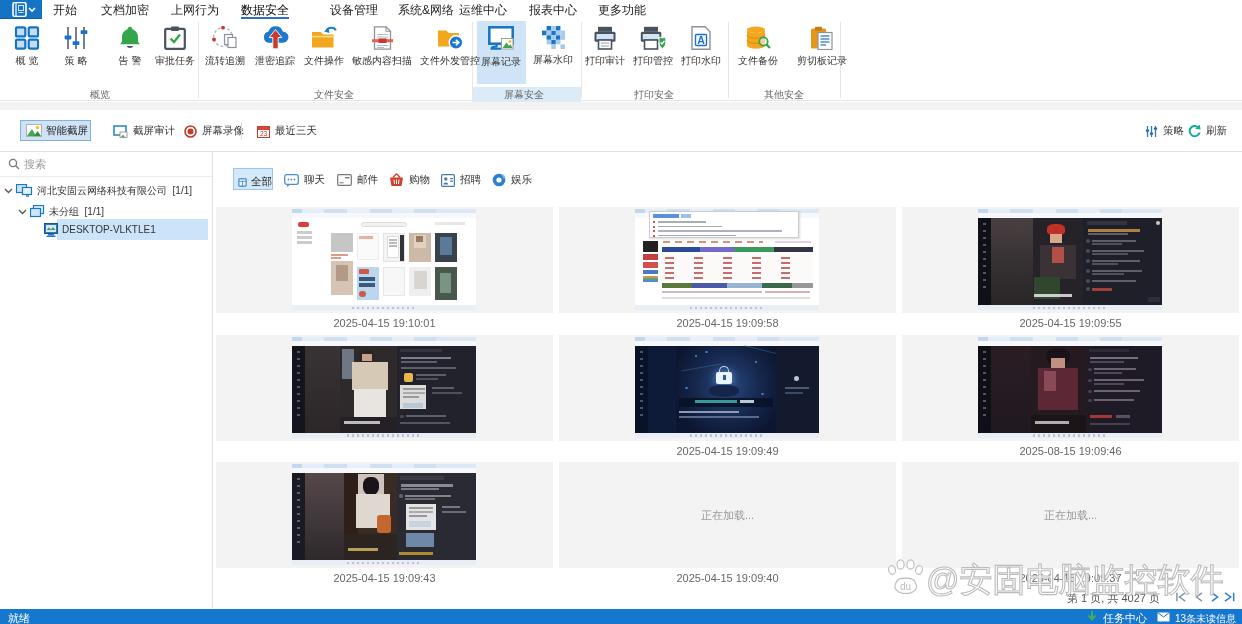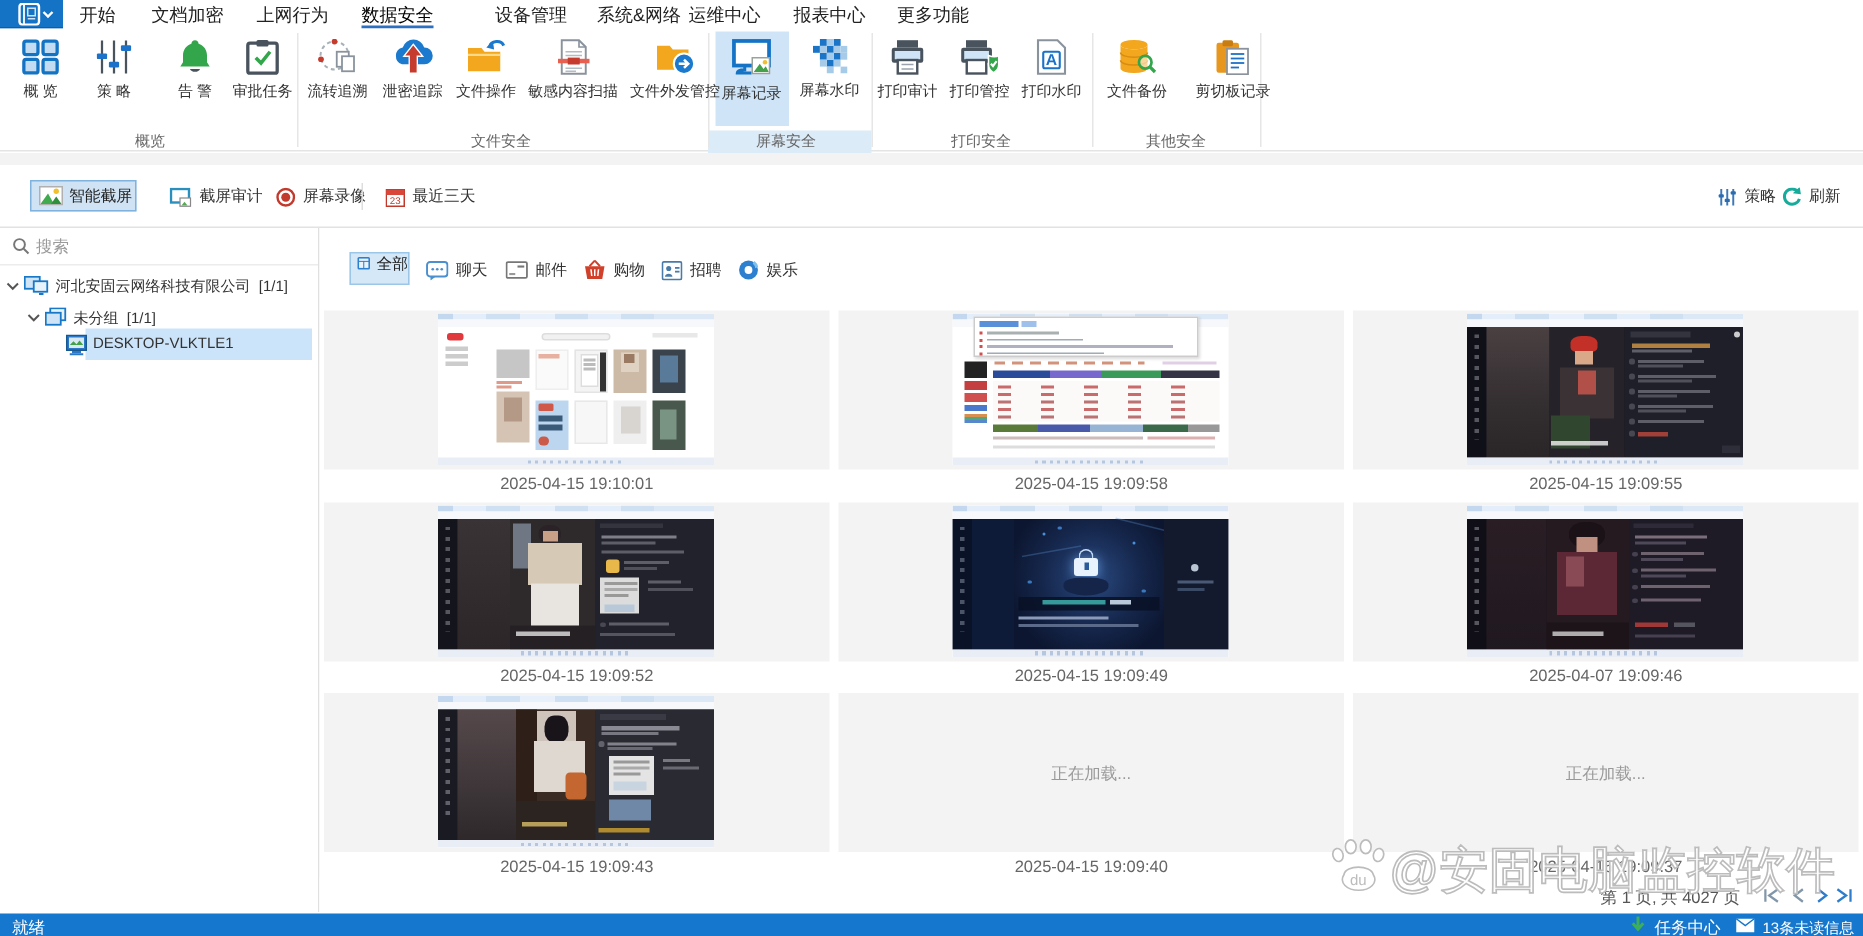--- a/index.html
+++ b/index.html
@@ -41,21 +41,21 @@
 #sidebar { position:absolute; left:0; top:152px; width:213px; height:456px; background:#fff; border-right:1px solid #e0e0e0;padding-left:44px; }
 #searchrow { position:absolute; left:0; top:0; width:212px; height:25px; border-bottom:1px solid #ececec; }
 #searchtxt { position:absolute; left:24px; top:5px; font-size:11px; color:#9a9a9a; }
 .trow { position:absolute; height:17px; display:flex; align-items:center; font-size:10px; color:#333; white-space:nowrap; }
 #tsel { position:absolute; left:57px; top:67px; width:151px; height:21px; background:#cbe4f9; }
 
 
 #content { position:absolute; left:213px; top:152px; width:1029px; height:456px; background:#fff; }
 .fbtn { position:absolute; top:17px; height:22px; display:flex; align-items:center; font-size:10.5px; color:#333; white-space:nowrap; }
 .fbtn svg { margin-right:5px; }
-#fb1 { position:absolute; left:20px; top:16px; width:40px; height:22px; background:#d4e8f8; border:1px solid #9cc6e8; display:flex; align-items:flex-start; padding-left:4px; font-size:10.5px; color:#222; white-space:nowrap; }
+#fb1 { position:absolute; left:20px; top:16px; width:40px; height:22px; background:#d4e8f8; border:1px solid #9cc6e8; display:flex; align-items:flex-end; padding-left:4px; font-size:10.5px; color:#222; white-space:nowrap; }
 #fb1 svg { margin-right:4px; }
 
 .cell { position:absolute; width:343px; height:127px; }
 .ph { position:absolute; left:3px; top:7px; width:337px; height:106px; background:#f3f3f3; }
 .thumb { position:absolute; left:79px; top:9px; width:184px; height:101px; overflow:hidden; background:#fff; }
 .ts { position:absolute; left:0; top:117px; width:343px; text-align:center; font-size:11px; color:#666; }
 .loadtxt { position:absolute; left:0; top:53px; width:343px; text-align:center; font-size:11px; color:#999; }
 
 
 .tb-tabs { position:absolute; left:0; top:0; width:184px; height:4px; background:linear-gradient(90deg,#c3d8ee 0 10px,#e4eefa 10px 32px,#cfe0f2 32px 55px,#e8f1fb 55px 78px,#cfe0f2 78px 100px,#e4eefa 100px 122px,#cfe0f2 122px 144px,#dce8f6 144px 184px); }
@@ -583,21 +583,20 @@
       <div class="t" style="left:111px;top:59px;width:16px;height:2px;background:#999;"></div>
       <div class="t" style="left:111px;top:66px;width:20px;height:5px;background:#b8c8d8;"></div>
       <div class="t" style="left:140px;top:50px;width:22px;height:2px;background:#5e5e68;"></div>
       <div class="t" style="left:140px;top:55px;width:30px;height:2px;background:#50505a;"></div>
       <div class="t" style="left:108px;top:78px;width:3.5px;height:3.5px;background:#484852;border-radius:50%;"></div>
       <div class="t" style="left:114px;top:78.5px;width:40px;height:2px;background:#5e5e68;"></div>
       <div class="t" style="left:108px;top:85px;width:50px;height:2.5px;background:#55555f;"></div>
       <div class="tb-task"></div>
       <div class="t" style="left:55px;bottom:1px;width:74px;height:3px;background:repeating-linear-gradient(90deg,#a8bcd8 0 2px,#e9eef6 2px 5px);opacity:0.8;height:2.5px;"></div>
     </div>
-    <div class="ts">2025-04-15 19:09:52</div>
   </div>
 
   <div class="cell" style="left:343px; top:175.5px;">
     <div class="ph"></div>
     <div class="thumb">
       <div class="tb-tabs"></div>
           <div class="tb-url"></div>
       <div class="t" style="left:0;top:9px;width:184px;height:87px;background:#0c1630;"></div>
       <div class="t" style="left:0;top:9px;width:13px;height:87px;background:#0a1228;"></div>
       <div class="t" style="left:5px;top:14px;width:3px;height:70px;background:repeating-linear-gradient(180deg,#4a5568 0 2.5px,#0a1228 2.5px 7px);"></div>
@@ -658,21 +657,21 @@
       <div class="t" style="left:110px;top:53px;width:3.5px;height:3.5px;background:#47414f;border-radius:50%;"></div>
       <div class="t" style="left:116px;top:53.5px;width:46px;height:2px;background:#6e626e;"></div>
       <div class="t" style="left:110px;top:62px;width:3.5px;height:3.5px;background:#47414f;border-radius:50%;"></div>
       <div class="t" style="left:116px;top:62.5px;width:40px;height:2px;background:#6e626e;"></div>
       <div class="t" style="left:112px;top:78px;width:22px;height:3px;background:#a03838;"></div>
       <div class="t" style="left:138px;top:78px;width:14px;height:3px;background:#55555f;"></div>
       <div class="t" style="left:112px;top:86px;width:40px;height:2.5px;background:#47414f;"></div>
       <div class="tb-task"></div>
       <div class="t" style="left:55px;bottom:1px;width:74px;height:3px;background:repeating-linear-gradient(90deg,#a8bcd8 0 2px,#e9eef6 2px 5px);opacity:0.8;height:2.5px;"></div>
     </div>
-    <div class="ts">2025-04-07 19:09:46</div>
+    <div class="ts">2025-08-15 19:09:46</div>
   </div>
 
   <div class="cell" style="left:0px; top:303px;">
     <div class="ph"></div>
     <div class="thumb">
       <div class="tb-tabs"></div>
           <div class="tb-url"></div>
       <div class="t" style="left:0;top:9px;width:184px;height:87px;background:#202028;"></div>
       <div class="t" style="left:0;top:9px;width:13px;height:87px;background:#1a1a22;"></div>
       <div class="t" style="left:5px;top:14px;width:3px;height:70px;background:repeating-linear-gradient(180deg,#60606a 0 2.5px,#1a1a22 2.5px 7px);"></div>

